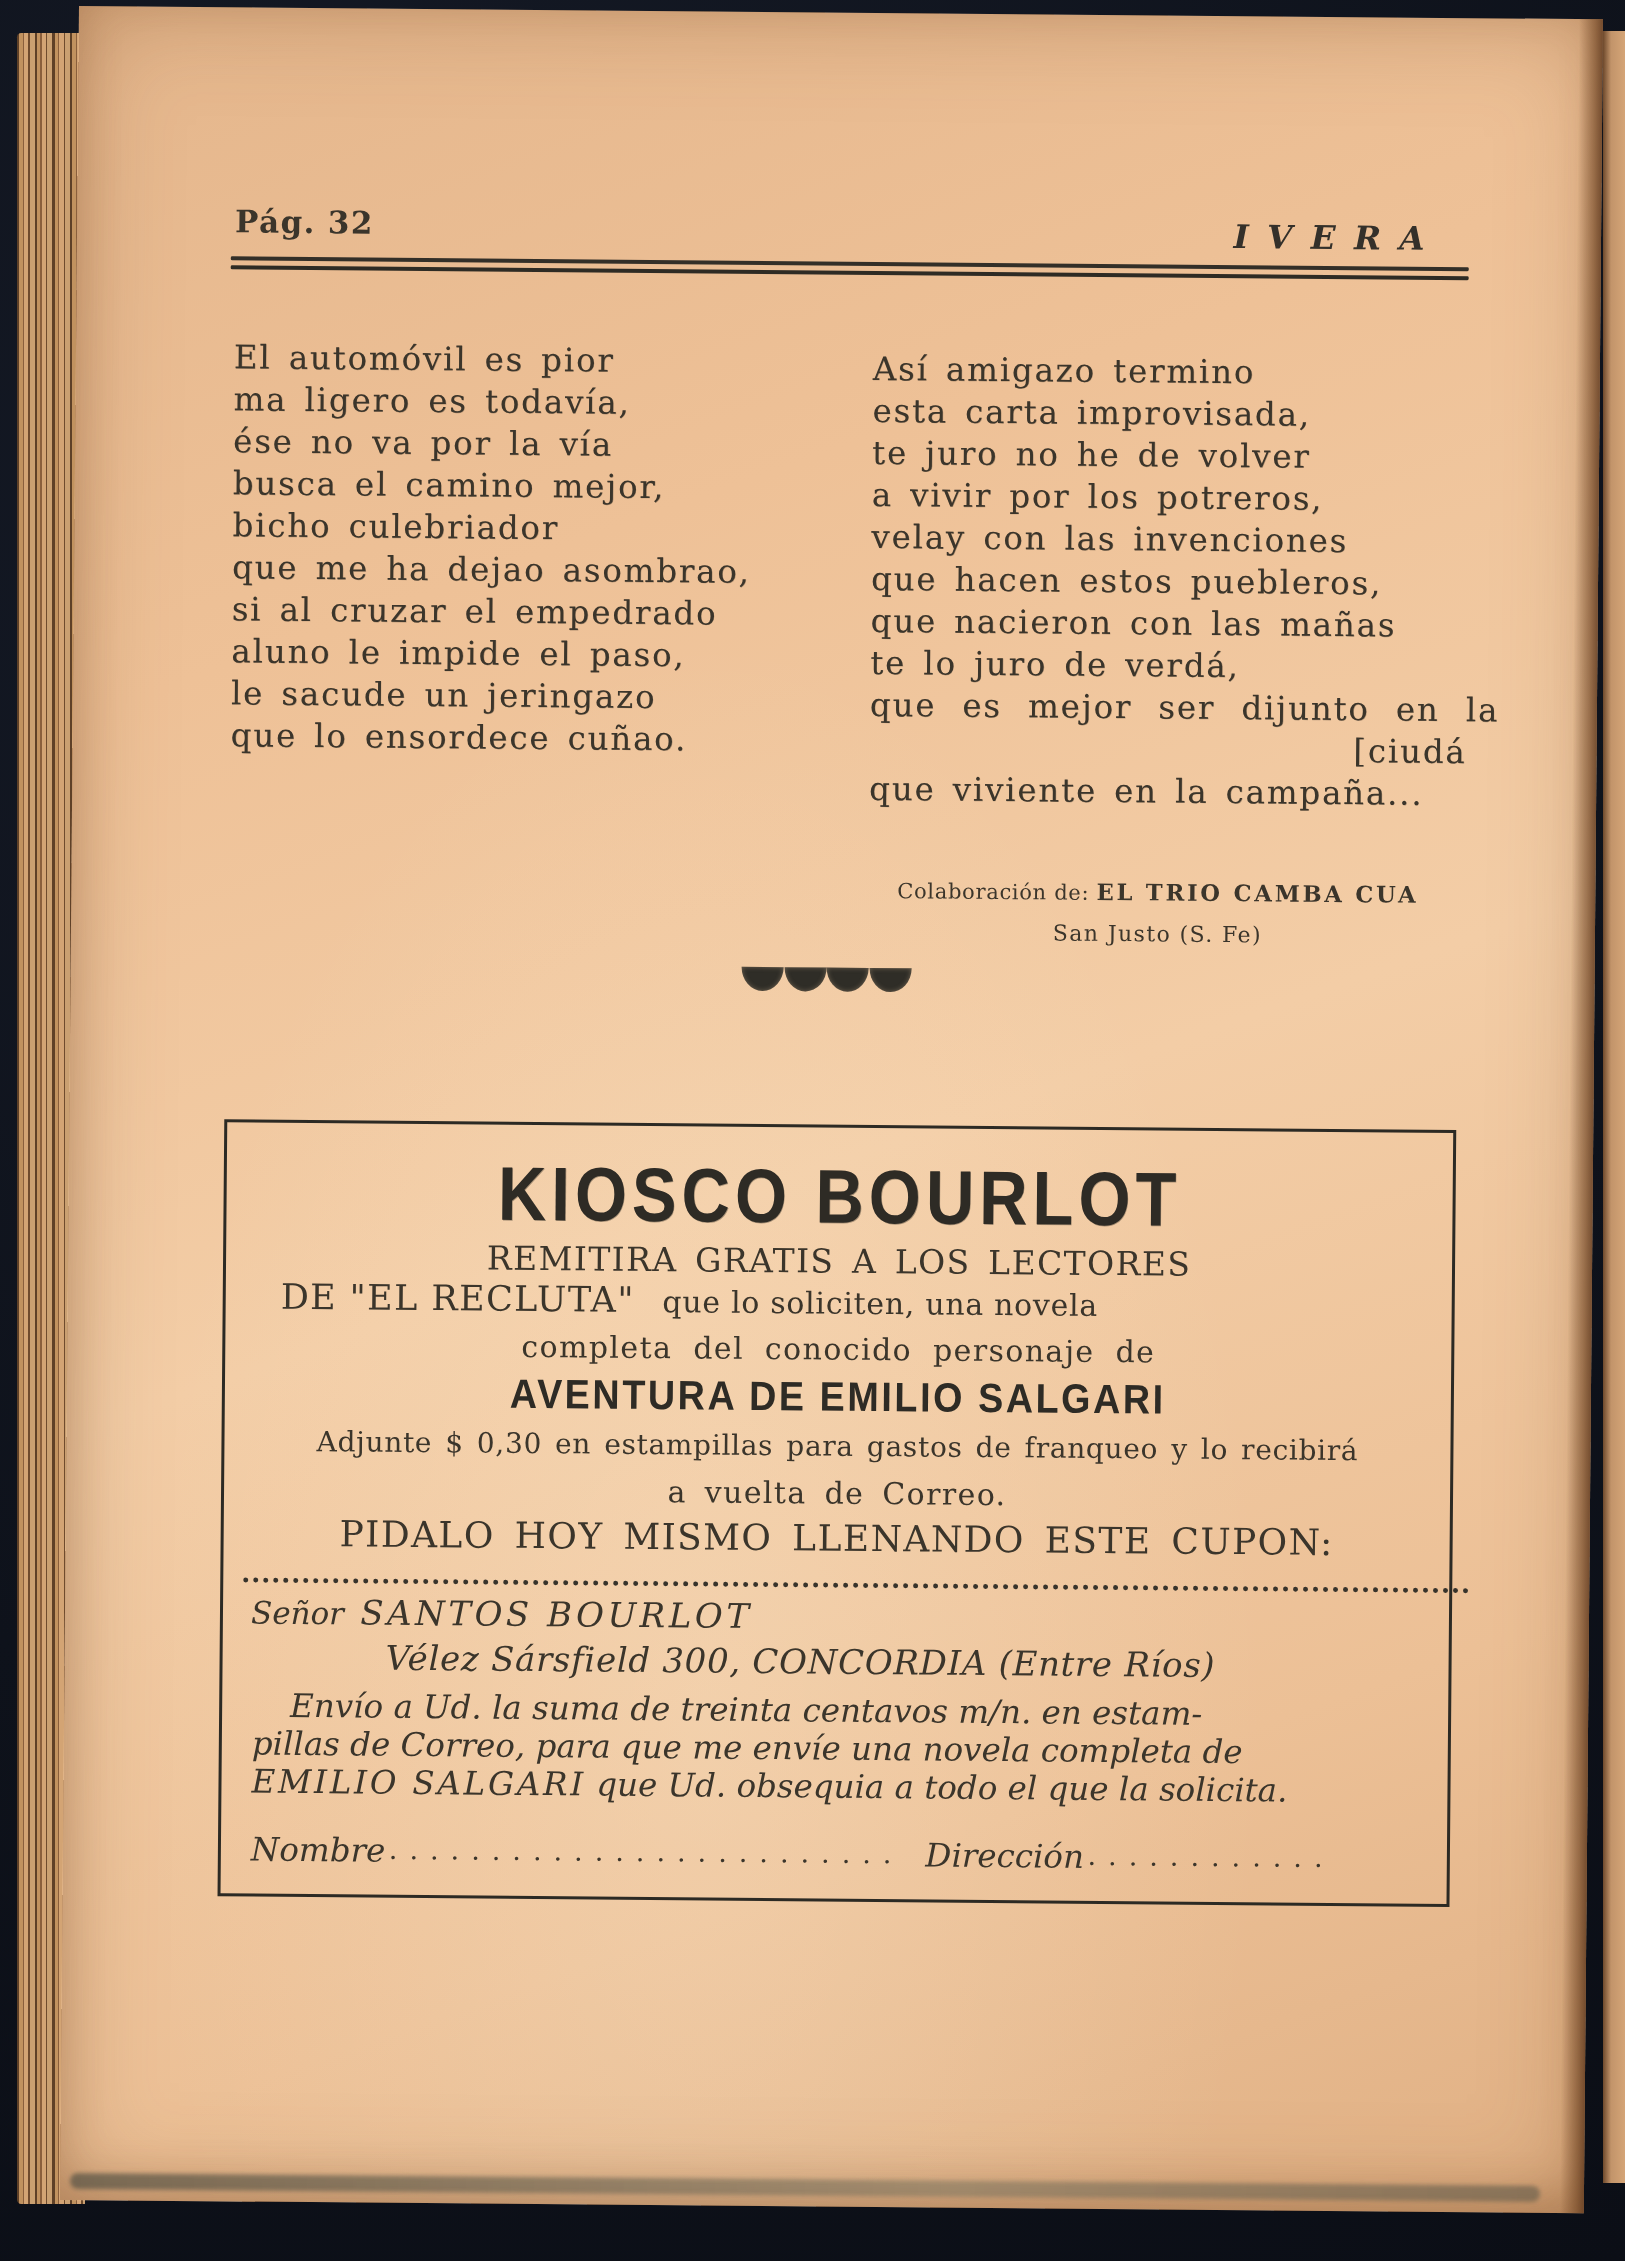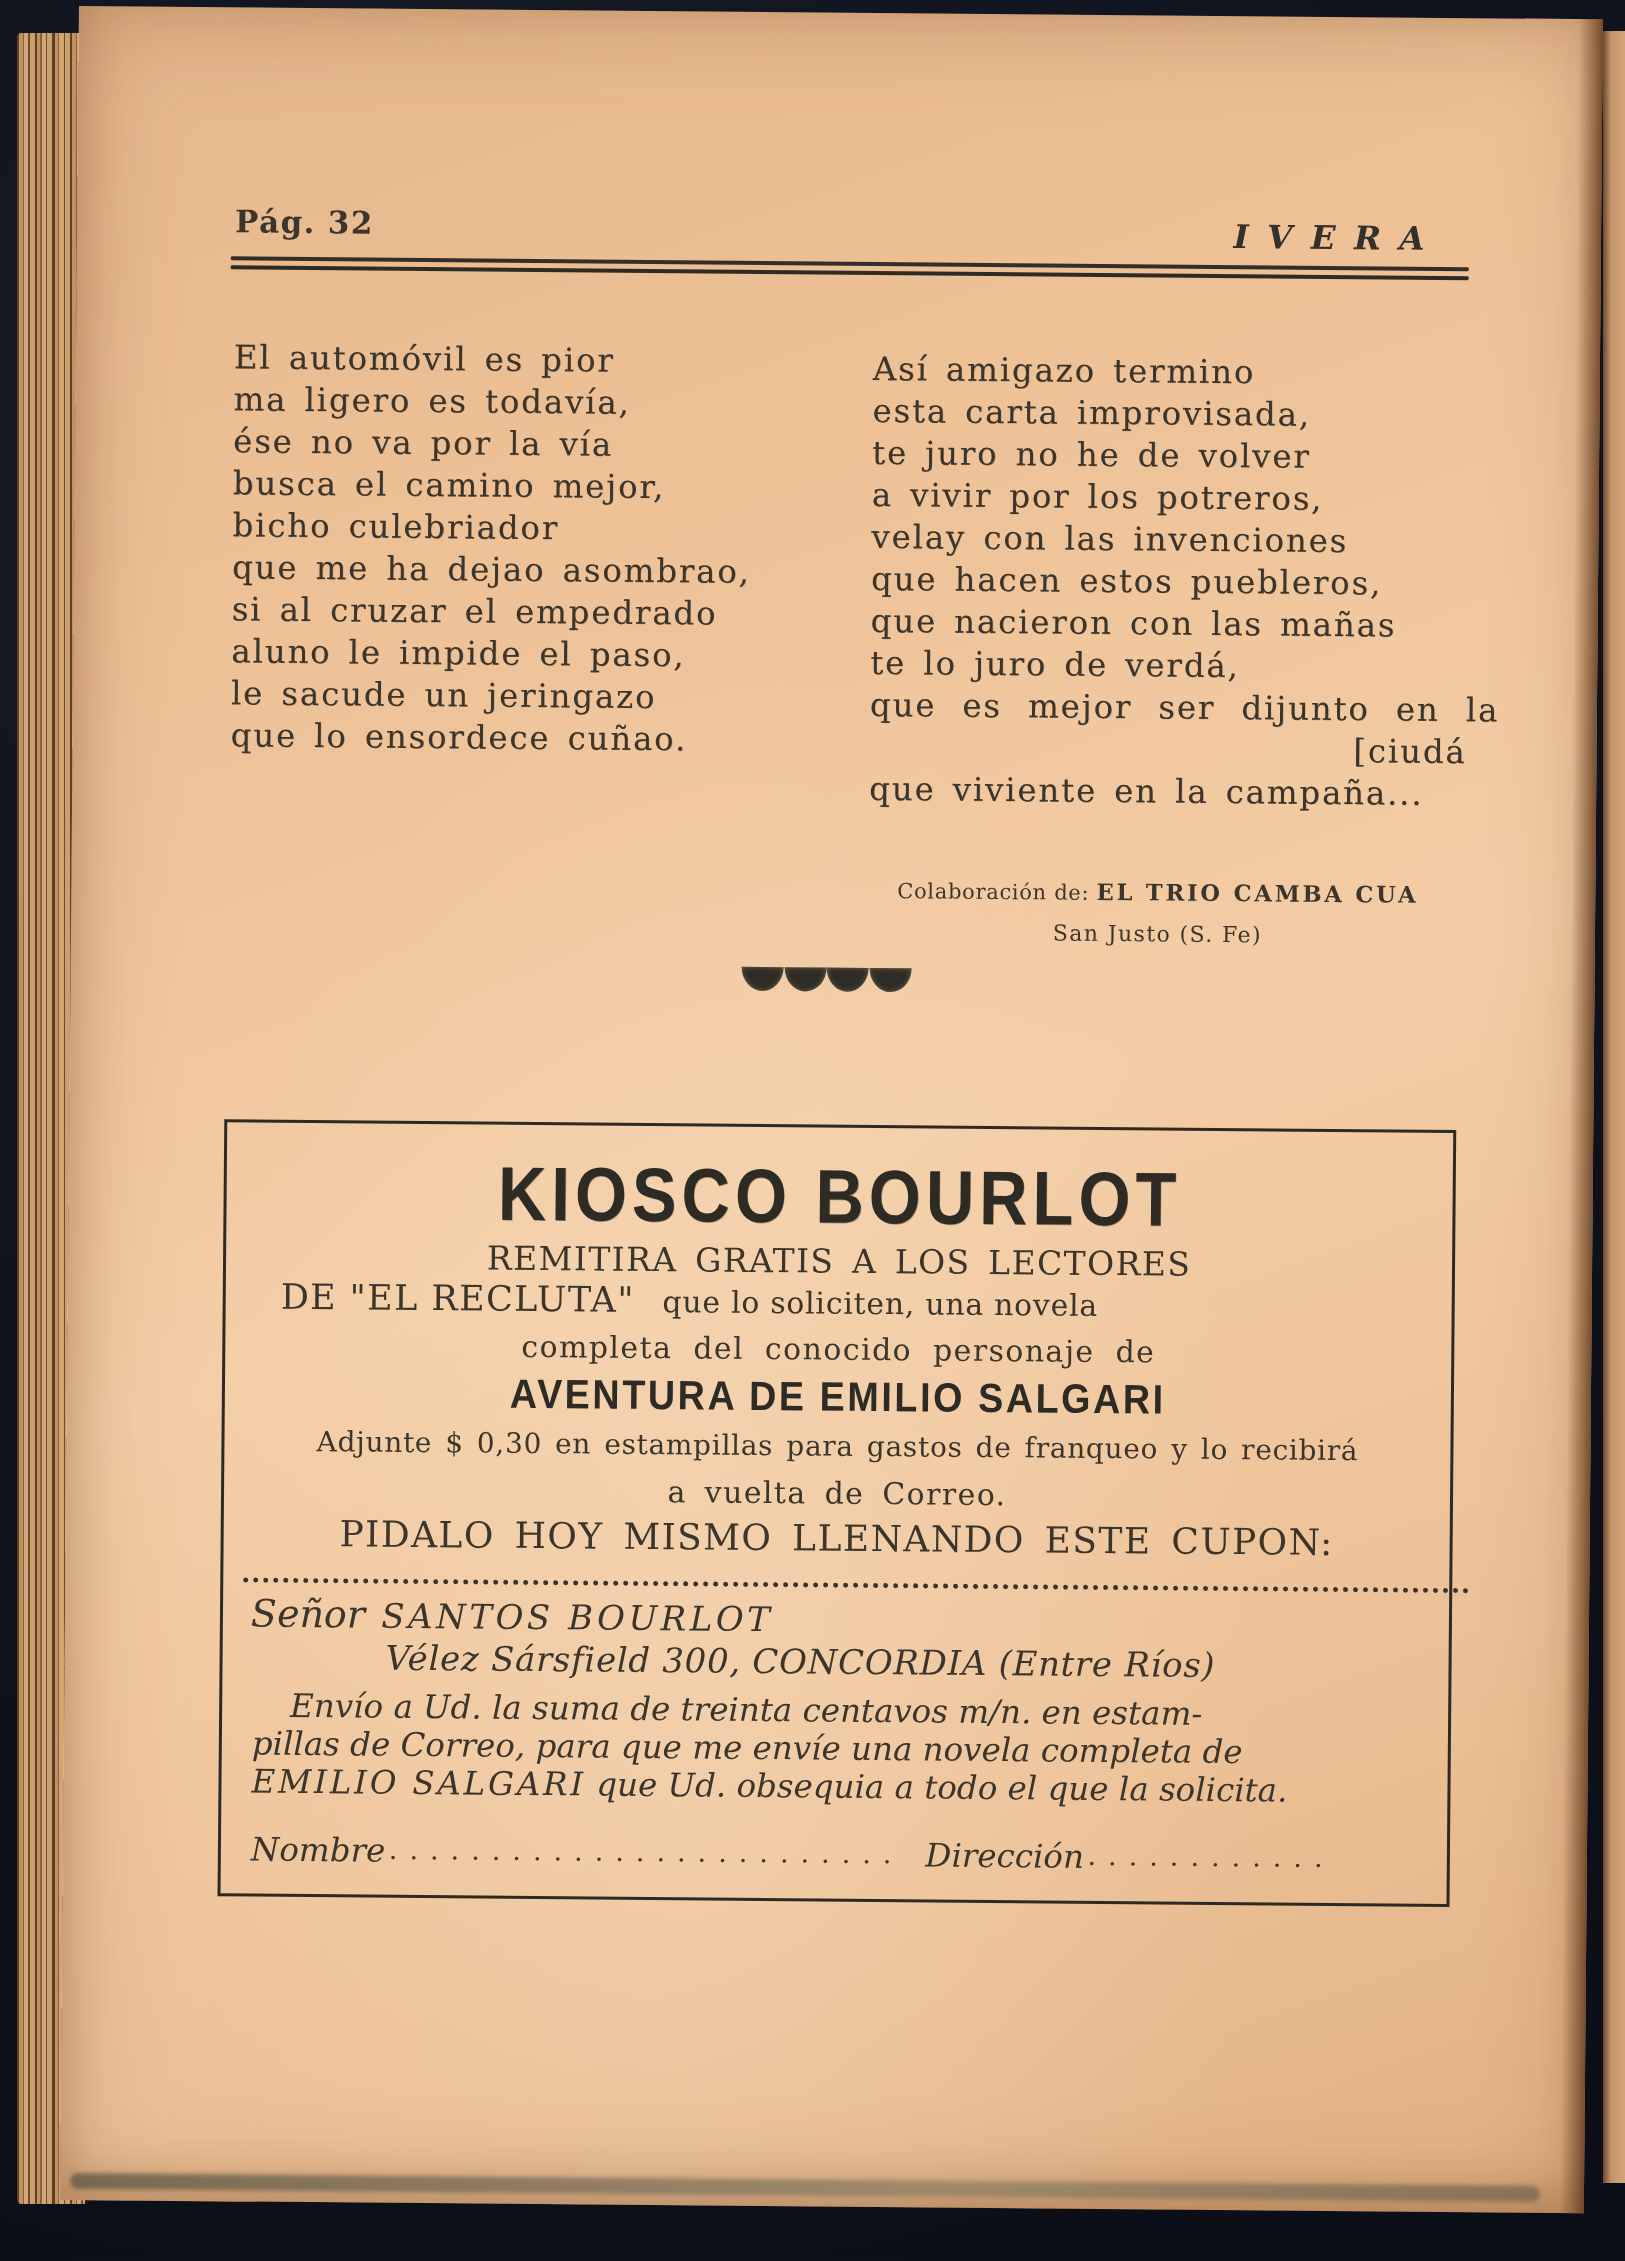--- a/index.html
+++ b/index.html
@@ -76,21 +76,21 @@
   .ad-l2 .small{font-size:30px;margin-left:24px;letter-spacing:0.7px;}
   .ad-l3{top:204px;text-align:center;font-size:30px;letter-spacing:1.4px;word-spacing:10px;}
   .ad-subtitle{top:246px;text-align:center;font-weight:bold;font-size:41px;letter-spacing:2.8px;
     transform:scaleX(0.92);color:#2e2b25;}
   .ad-l4{top:302px;text-align:center;font-size:28px;letter-spacing:0.7px;word-spacing:3.5px;white-space:nowrap;}
   .ad-l5{top:348px;text-align:center;font-size:30px;letter-spacing:1.4px;word-spacing:7px;}
   .ad-cta{top:390px;text-align:center;font-size:36px;letter-spacing:1.4px;word-spacing:7px;}
   .coupon-divider{top:455px;left:20px;width:1190px;border-top:5px dotted #37332b;}
   .coupon{font-style:italic;}
   .c-sal{top:469px;left:28px;width:auto;white-space:nowrap;}
-  .c-sal .pfx{font-size:38px;}
+  .c-sal .pfx{font-size:31px;}
   .c-sal .nm{font-size:34px;letter-spacing:3.5px;margin-left:12.7px;}
   .c-addr{top:514px;left:163px;font-size:34px;letter-spacing:0.7px;white-space:nowrap;width:auto;}
   .c-b1{top:564px;left:68px;font-size:32.5px;width:auto;white-space:nowrap;}
   .c-b2{top:602px;left:30px;font-size:32.5px;width:auto;white-space:nowrap;}
   .c-b3{top:640px;left:30px;font-size:32.5px;width:auto;white-space:nowrap;}
   .c-b3 .caps{letter-spacing:2.8px;}
   .c-fill{top:708px;left:30px;width:1173px;white-space:nowrap;}
   .c-fill .lbl{font-size:32.5px;font-style:italic;}
   .c-fill .dots{font-size:27px;letter-spacing:12px;position:relative;top:-2.8px;color:#3b352b;}
   .c-fill .lbl2{margin-left:18.4px;}

